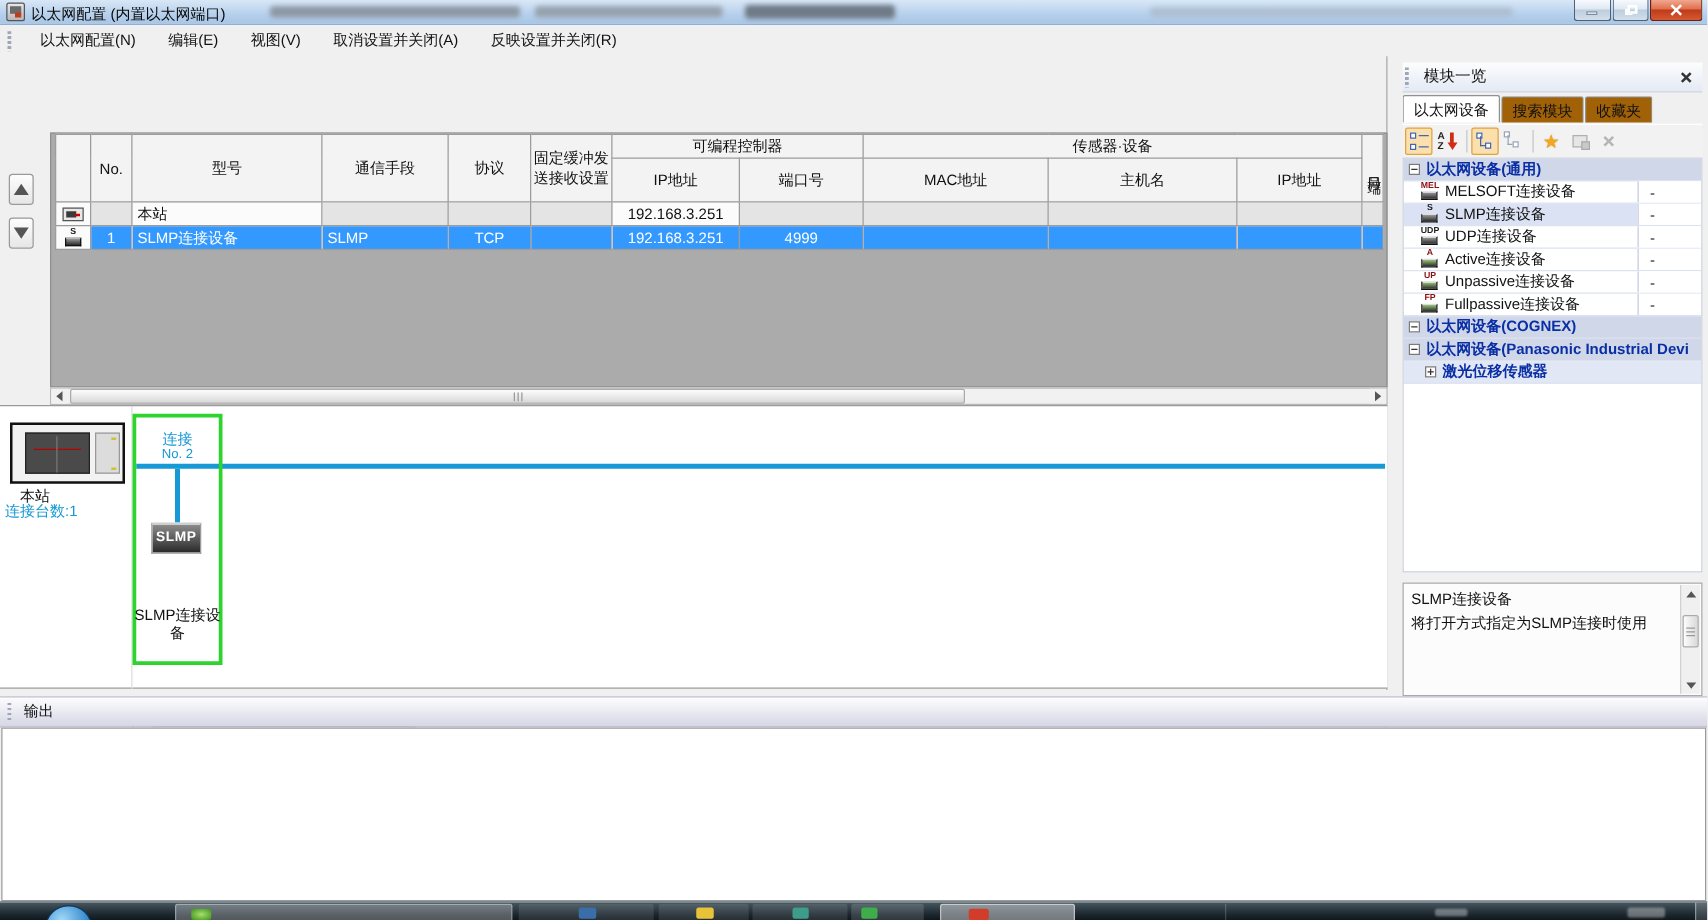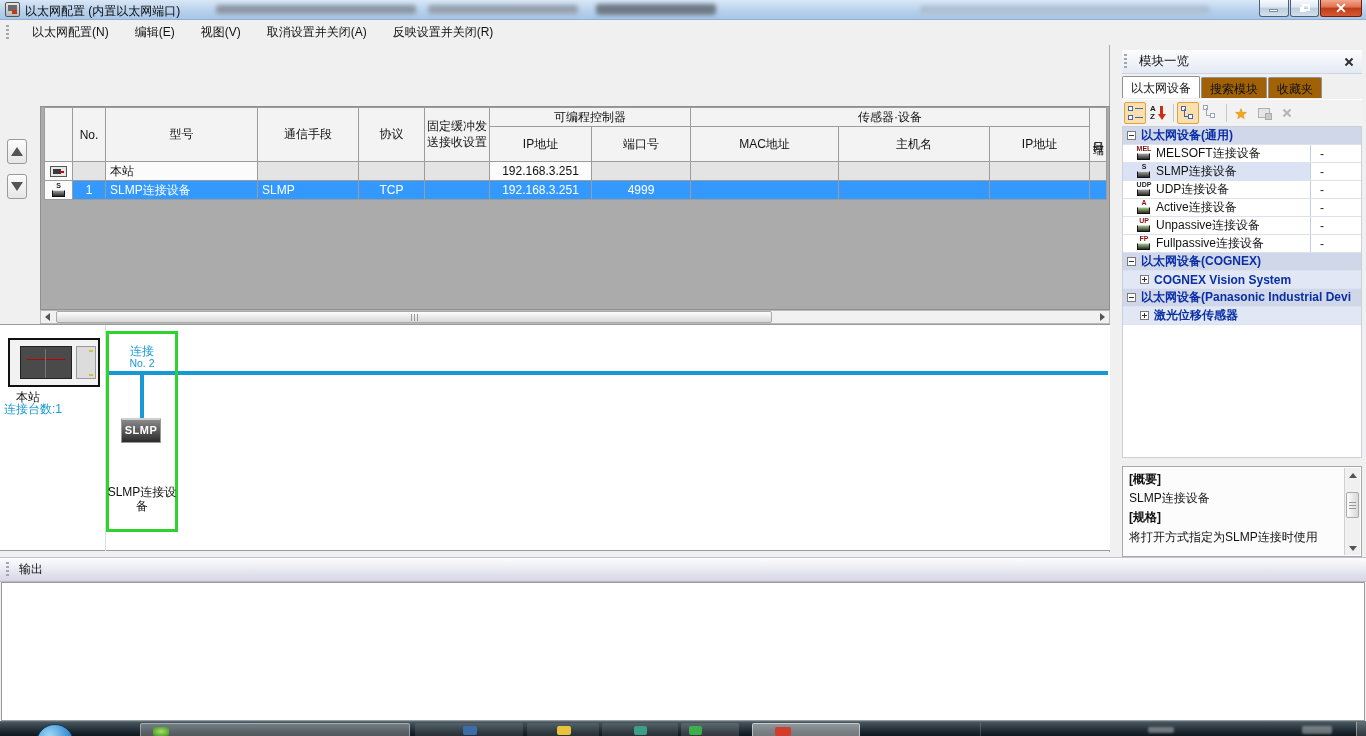--- a/index.html
+++ b/index.html
@@ -458,47 +458,38 @@
         </div>
         <span class="tval">-</span>
       </div>
 
       <div class="trow grp">
         <span class="ebox">
             <span class="h"></span>
           </span>
         <span>以太网设备(COGNEX)</span>
       </div>
+
+      <div class="trow grp">
+        <span class="ebox">
+            <span class="h"></span>
+          </span>
+        <span>以太网设备(Panasonic Industrial Devi</span>
+      </div>
       <div class="trow sub">
         <span class="ebox">
             <span class="h"></span>
             <span class="v"></span>
           </span>
-        <span>COGNEX Vision System</span>
-      </div>
-
-      <div class="trow grp">
-        <span class="ebox">
-            <span class="h"></span>
-          </span>
-        <span>以太网设备(Panasonic Industrial Devi</span>
-      </div>
-      <div class="trow sub">
-        <span class="ebox">
-            <span class="h"></span>
-            <span class="v"></span>
-          </span>
         <span>激光位移传感器</span>
       </div>
     </div>
 
     <div id="mp-detail">
-      <div class="dt-tag">[概要]</div>
       <div>SLMP连接设备</div>
-      <div class="dt-tag">[规格]</div>
       <div>将打开方式指定为SLMP连接时使用</div>
       <div id="mp-vscroll">
         <div class="vs-arrow" style="top:0;">
             <span class="tri-u8"></span>
           </div>
         <div class="vs-arrow" style="bottom:0;">
             <span class="tri-d8"></span>
           </div>
         <div class="vs-thumb">
             <i></i>

